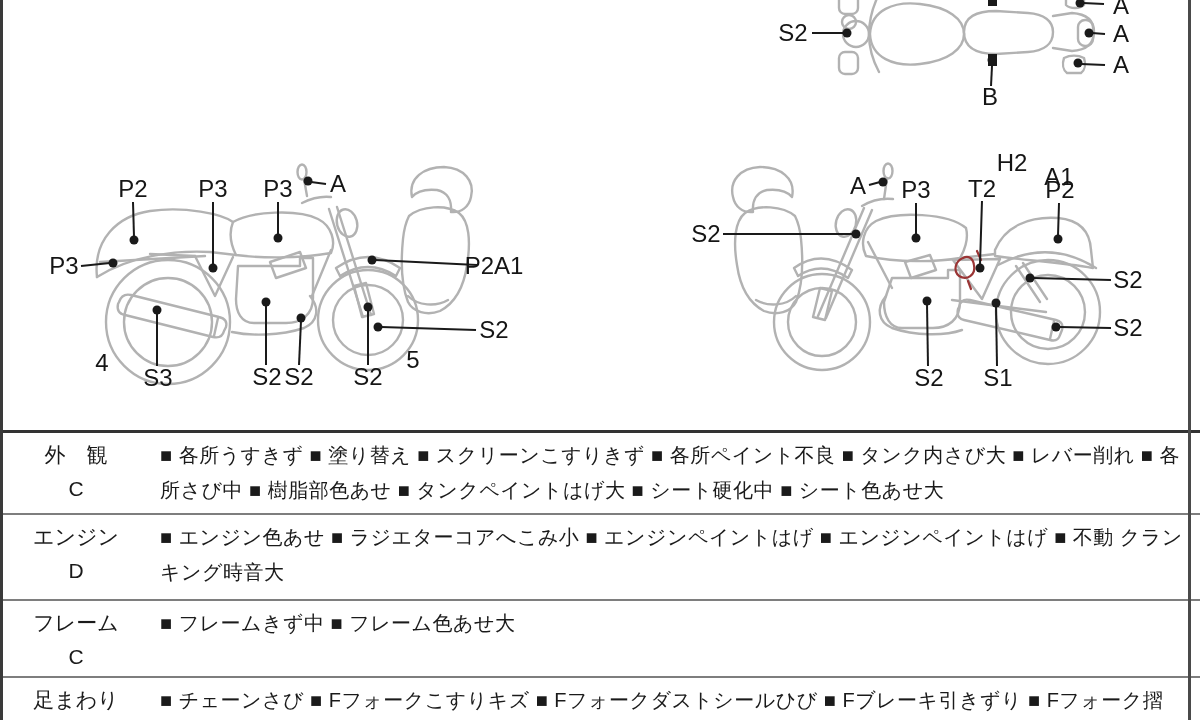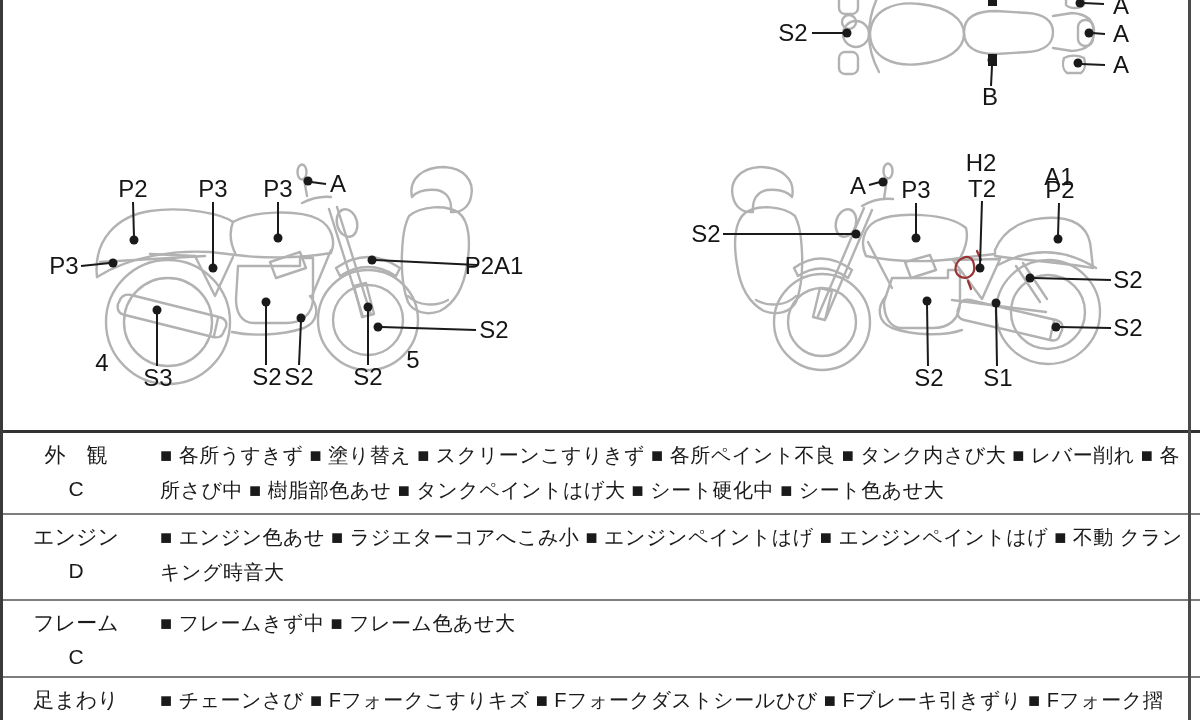--- a/index.html
+++ b/index.html
@@ -195,21 +195,21 @@
     <span class="dlabel" style="left:494px;top:330px">S2</span>
     <span class="dlabel" style="left:102px;top:363px">4</span>
     <span class="dlabel" style="left:158px;top:378px">S3</span>
     <span class="dlabel" style="left:267px;top:377px">S2</span>
     <span class="dlabel" style="left:299px;top:377px">S2</span>
     <span class="dlabel" style="left:368px;top:377px">S2</span>
     <span class="dlabel" style="left:413px;top:360px">5</span>
 
     <span class="dlabel" style="left:858px;top:186px">A</span>
     <span class="dlabel" style="left:916px;top:190px">P3</span>
-    <span class="dlabel" style="left:981px;top:163px">H2</span>
+    <span class="dlabel" style="left:1012px;top:163px">H2</span>
     <span class="dlabel" style="left:982px;top:189px">T2</span>
     <span class="dlabel" style="left:1059px;top:177px">A1</span>
     <span class="dlabel" style="left:1060px;top:190px">P2</span>
     <span class="dlabel" style="left:706px;top:234px">S2</span>
     <span class="dlabel" style="left:1128px;top:280px">S2</span>
     <span class="dlabel" style="left:1128px;top:328px">S2</span>
     <span class="dlabel" style="left:929px;top:378px">S2</span>
     <span class="dlabel" style="left:998px;top:378px">S1</span>
   </div>
 

